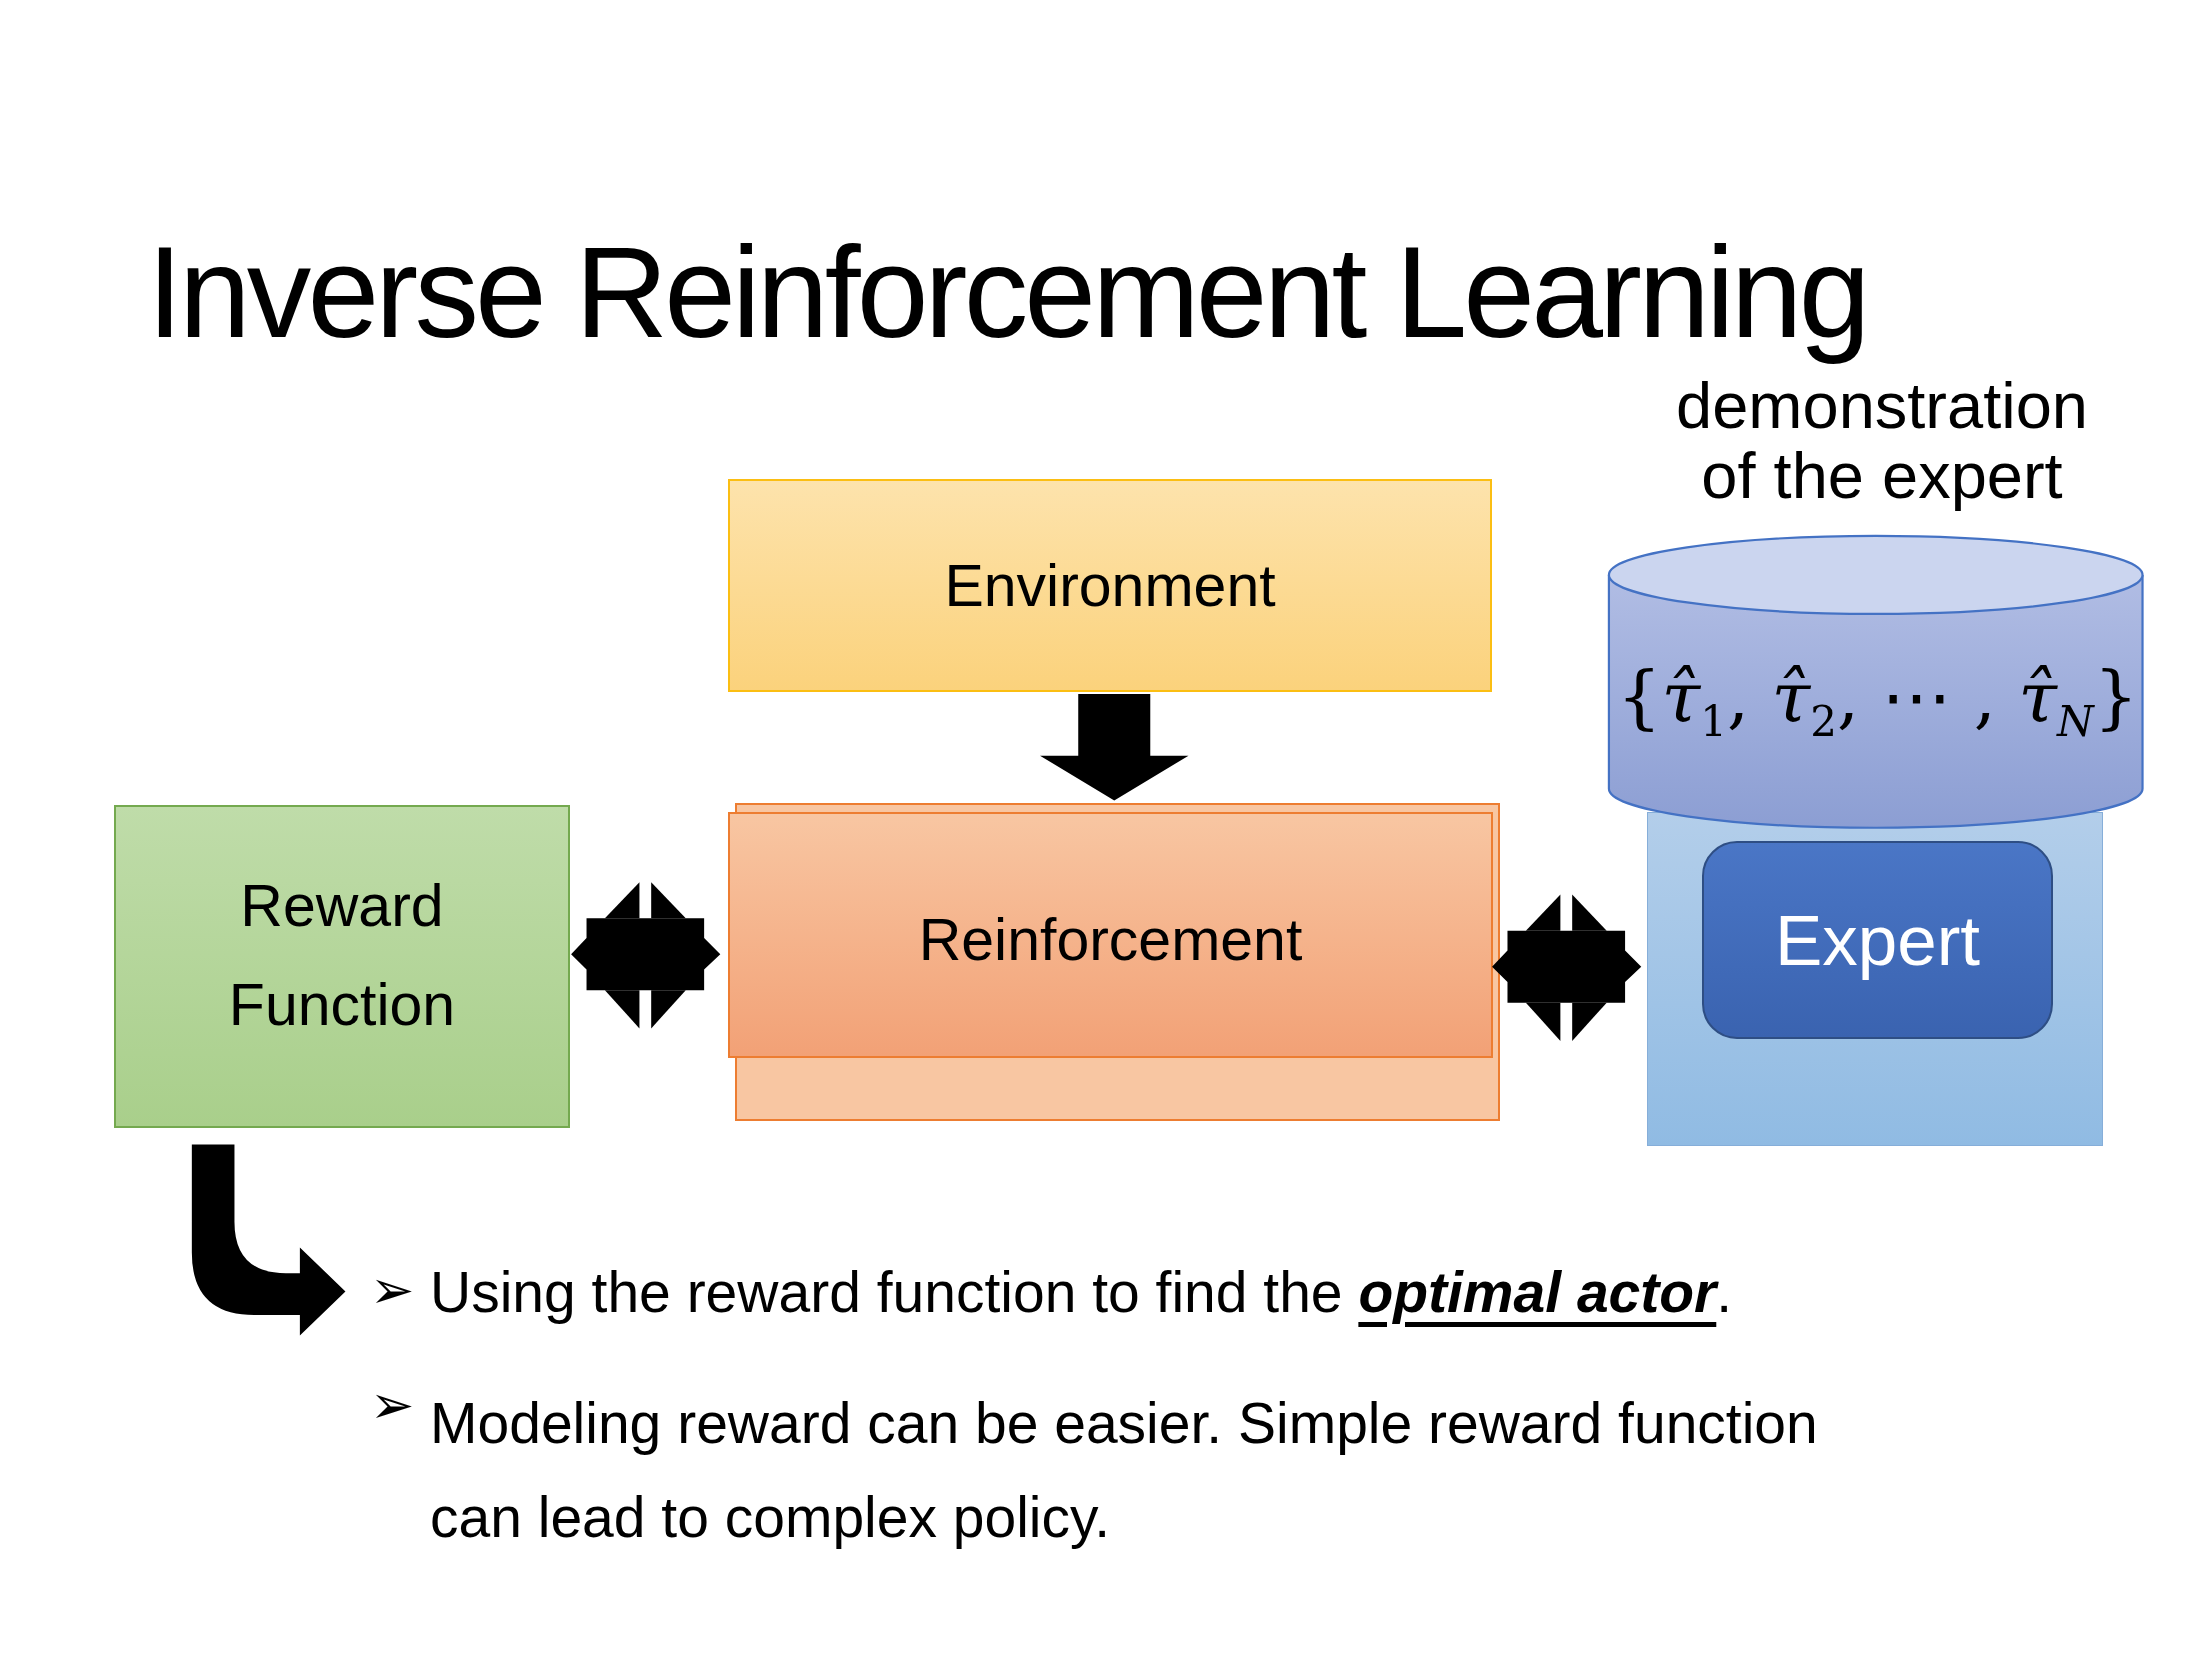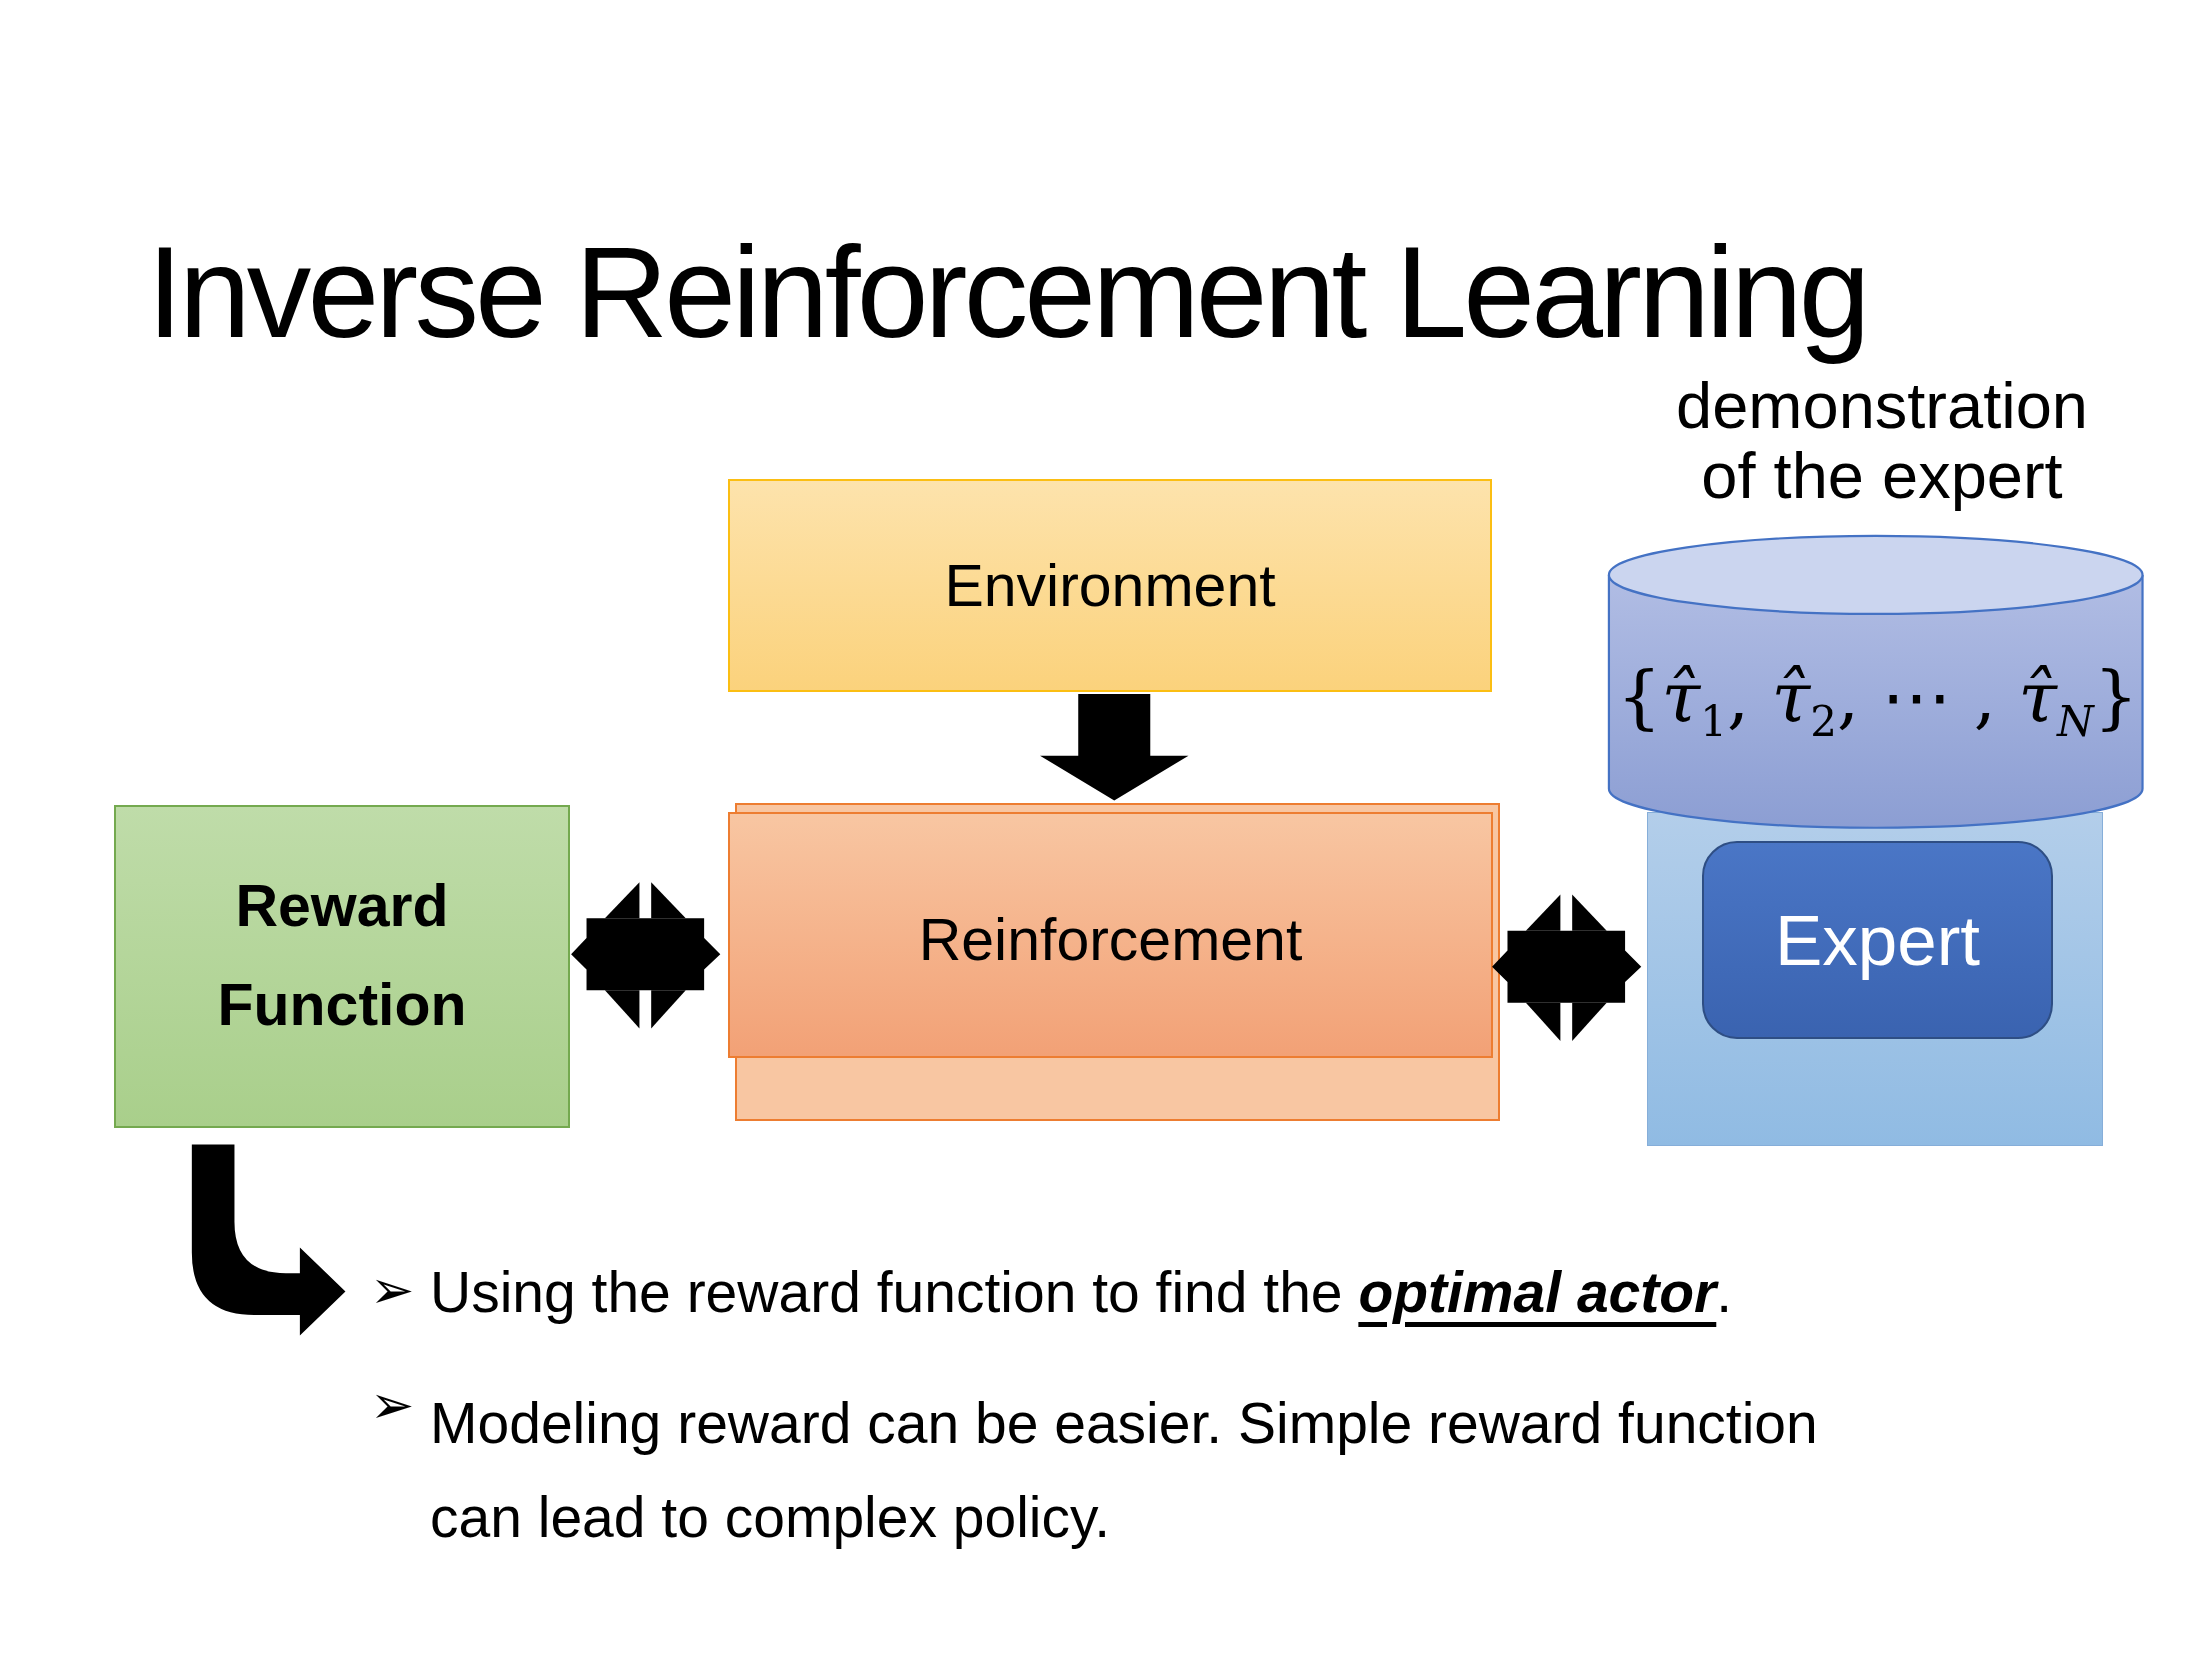--- a/index.html
+++ b/index.html
@@ -16,21 +16,21 @@
   .box{display:flex;flex-direction:column;align-items:center;justify-content:center;
        text-align:right;z-index:1;box-sizing:border-box;}
   .box .lbl{font-size:59px;}
 
   .env{left:728px;top:479px;width:764px;height:213px;
        border:2.2px solid var(--c-accent-yellow);
        background:linear-gradient(var(--c-yellow-fill-top),var(--c-yellow-fill-bottom));}
 
   .reward{left:114px;top:805px;width:456px;height:323px;padding-bottom:22px;
        border:2.2px solid var(--c-accent-green);
-       background:linear-gradient(var(--c-green-fill-top),var(--c-green-fill-bottom));font-weight:bold;}
+       background:linear-gradient(var(--c-green-fill-top),var(--c-green-fill-bottom));}
   .reward .lbl{line-height:99px;}
 
   .rl-shadow{left:735px;top:803px;width:765px;height:318px;z-index:0;box-sizing:border-box;
        border:2.2px solid var(--c-accent-orange);background:var(--c-orange-fill-top);}
   .rl{left:728px;top:812px;width:765px;height:246px;padding-top:10.3px;
        border:2.2px solid var(--c-accent-orange);
        background:linear-gradient(var(--c-orange-fill-top),var(--c-orange-fill-bottom));}
   .rl .lbl{line-height:107px;}
 
   .expert-container{left:1647px;top:812px;width:456px;height:334px;z-index:1;box-sizing:border-box;

